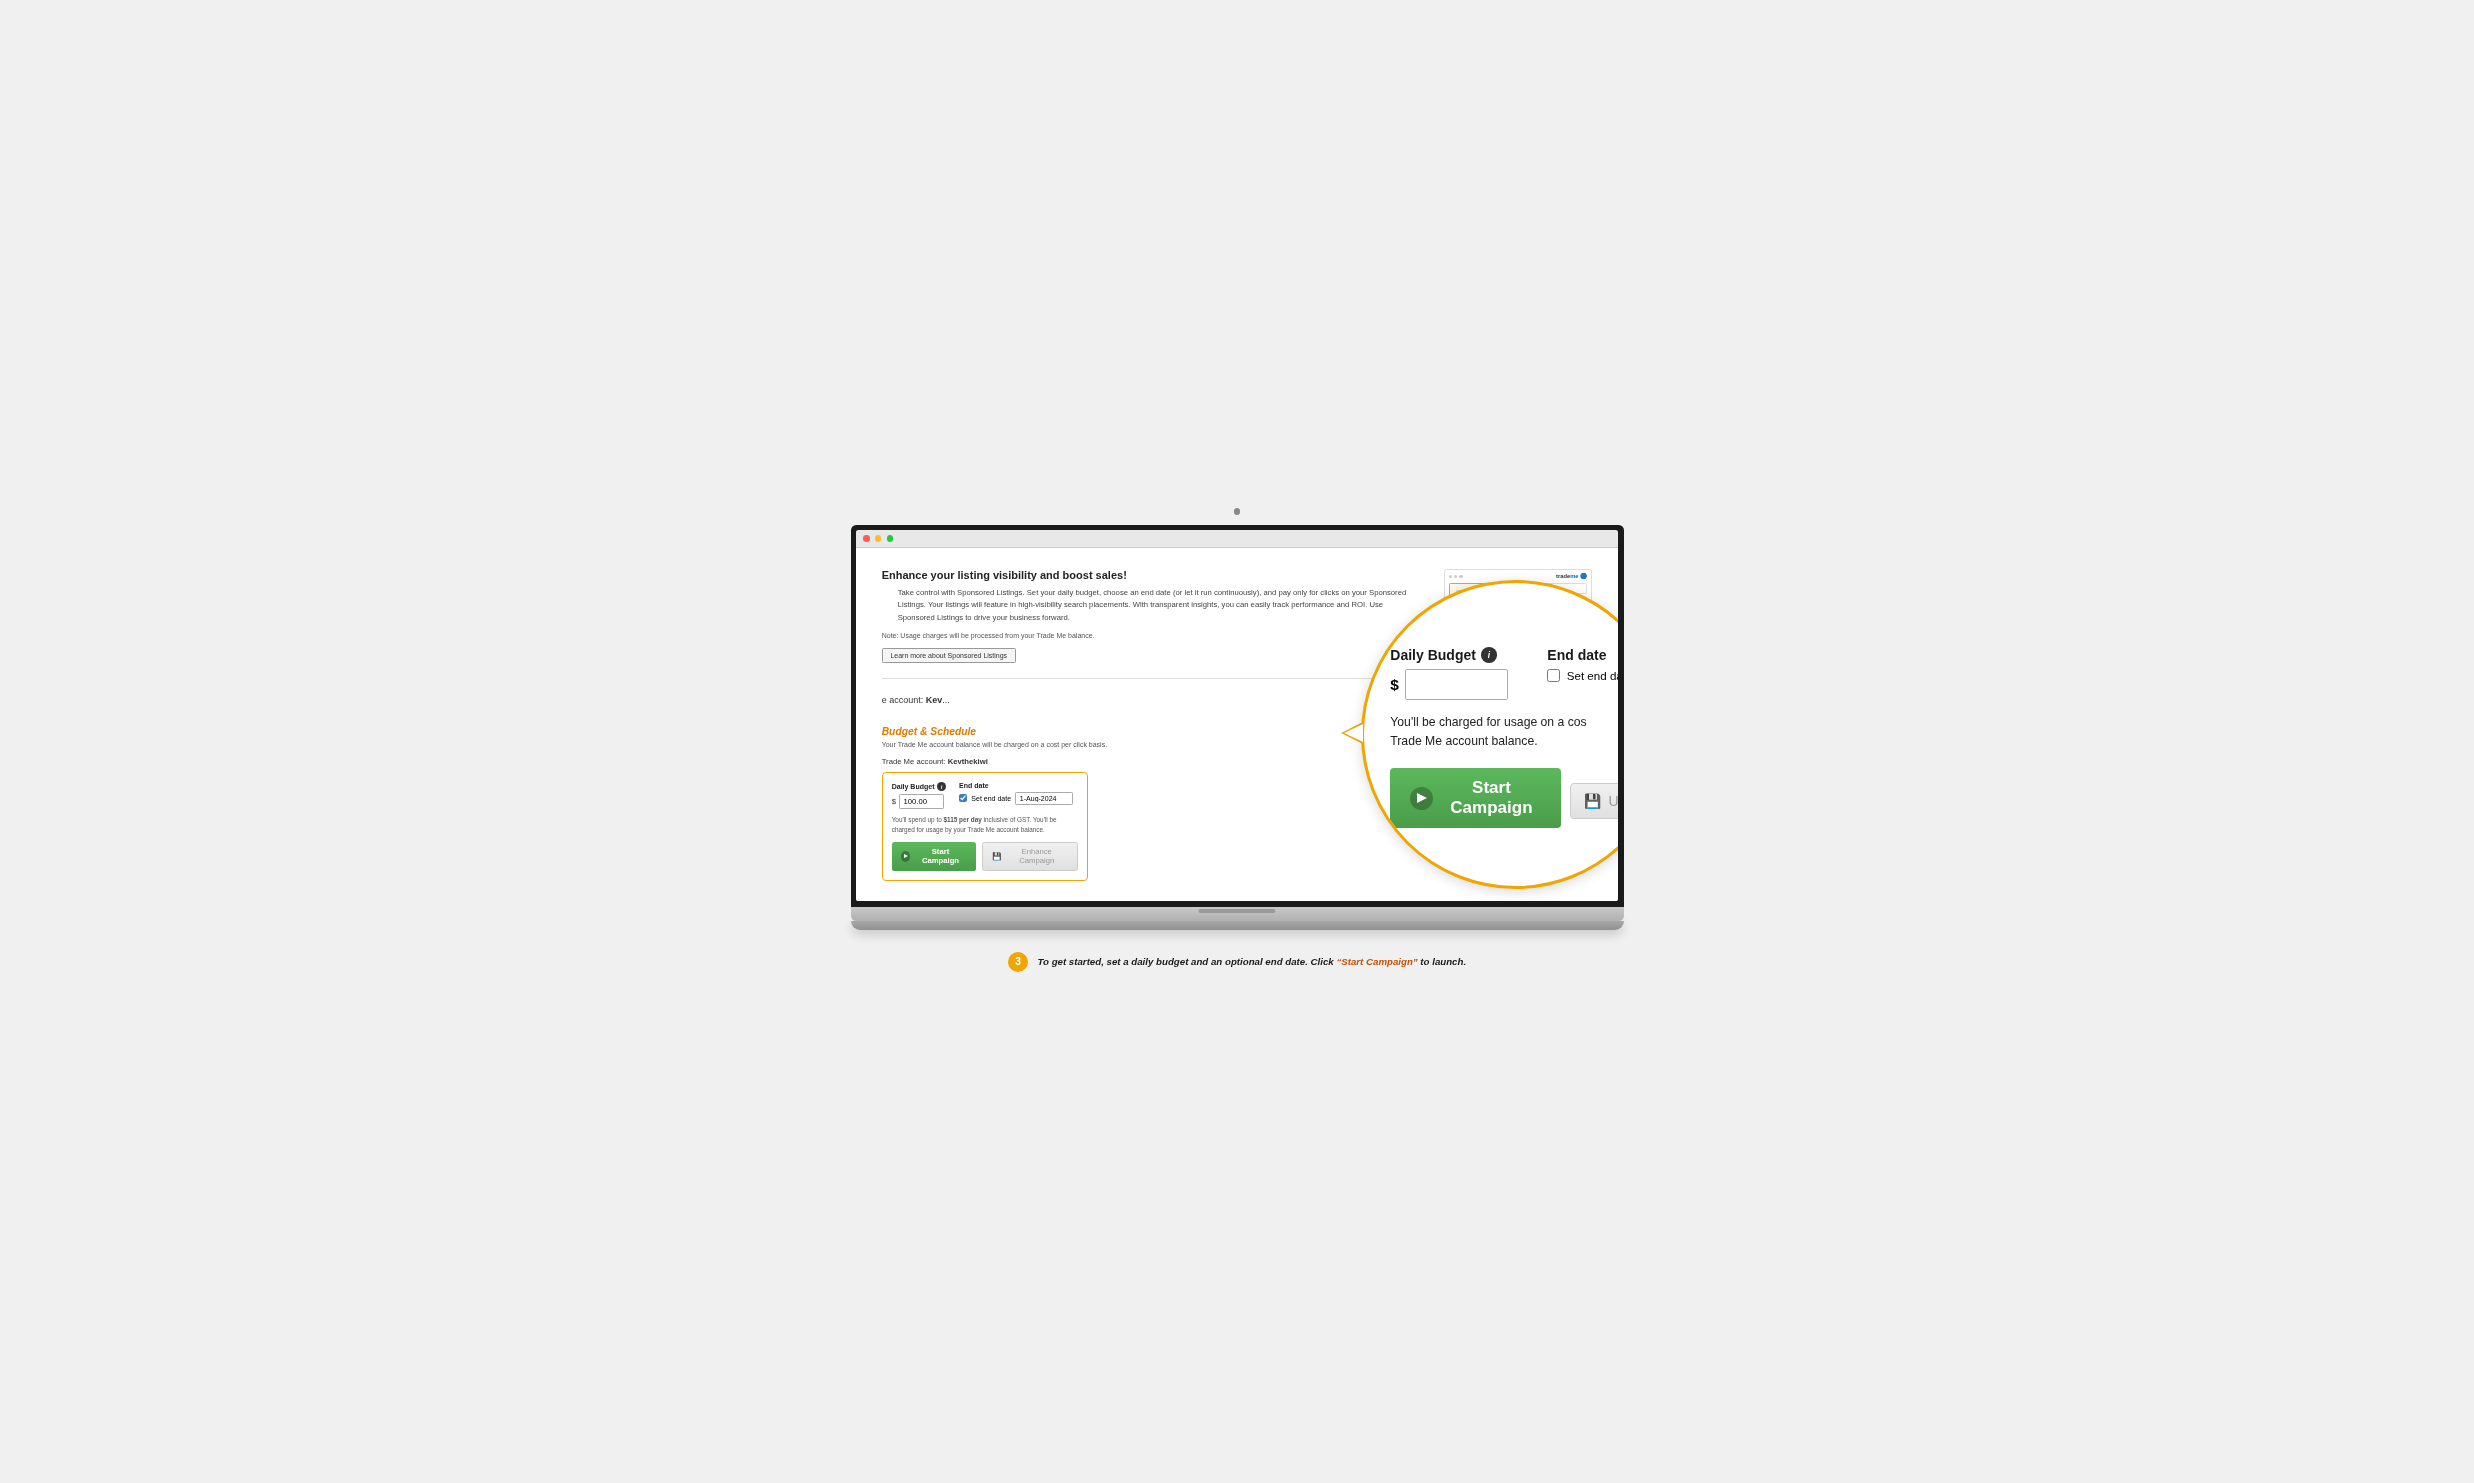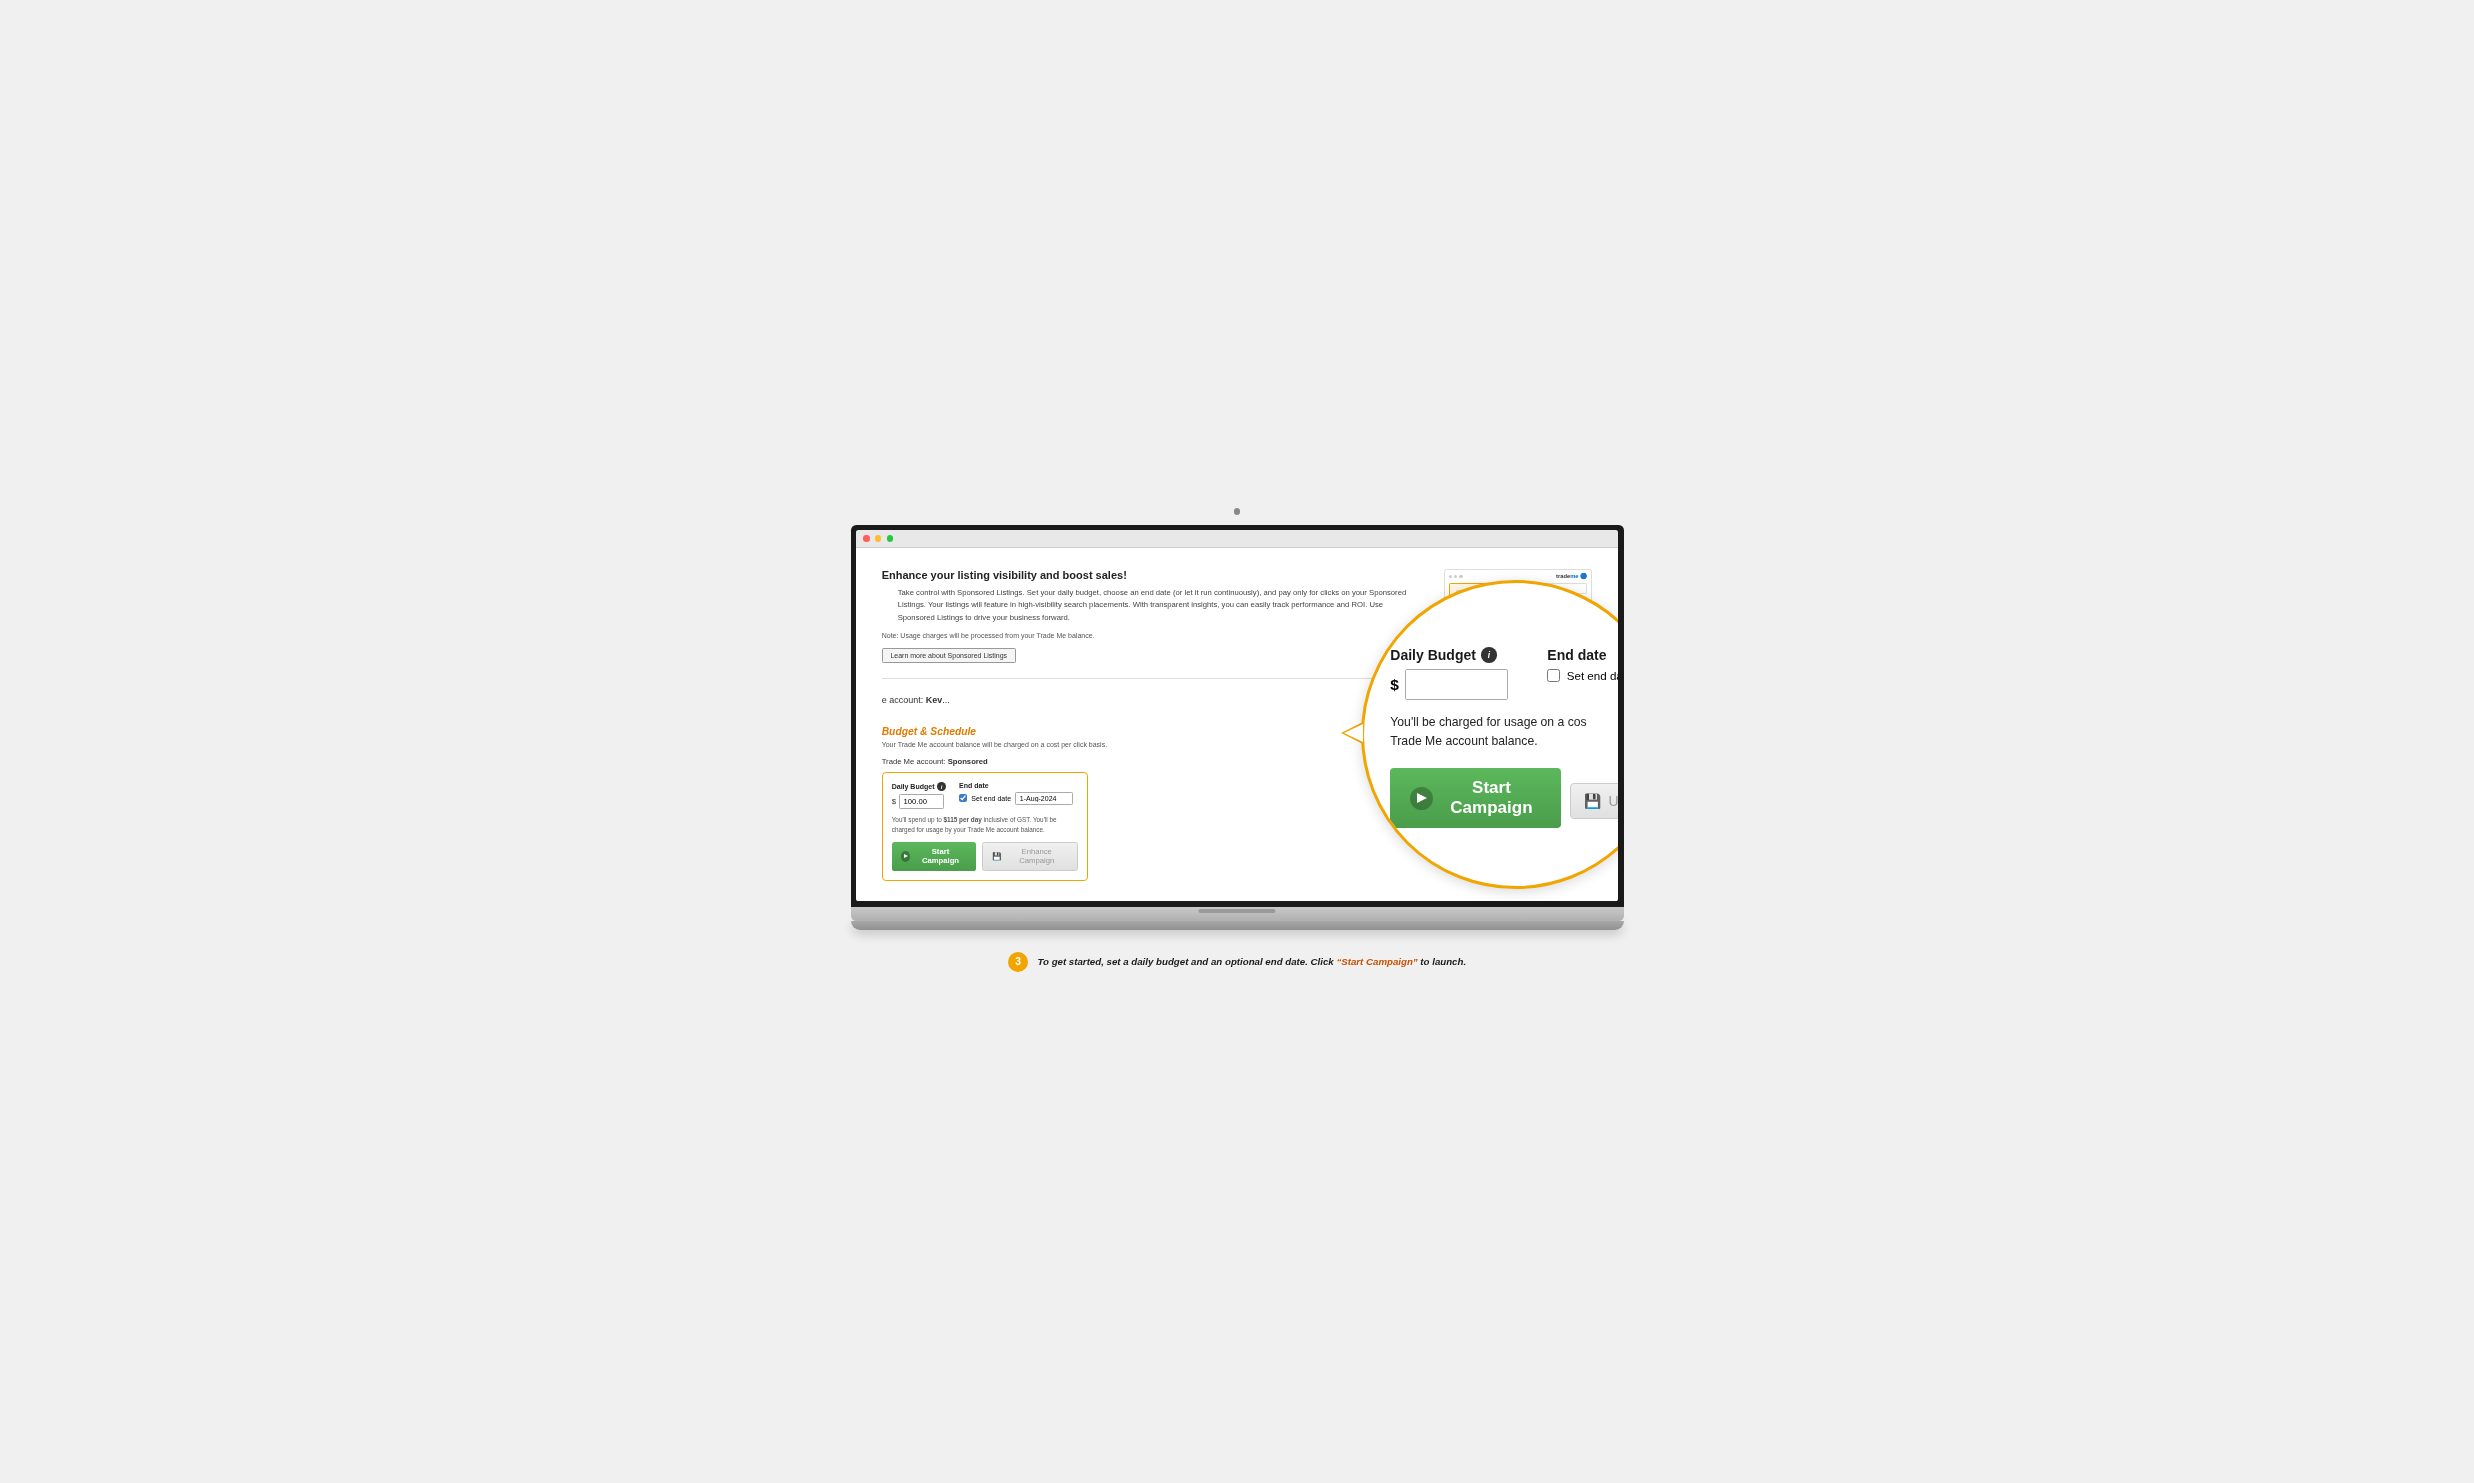--- a/index.html
+++ b/index.html
@@ -713,21 +713,21 @@
           <div class="account-title">
             <span>e account:</span> <strong>Kev</strong>...
           </div>
         </div>
 
         <div class="budget-section" style="margin-top:21px;">
           <div class="budget-left">
             <div class="budget-title">Budget &amp; Schedule</div>
             <div class="budget-subtitle">Your Trade Me account balance will be charged on a cost per click basis.</div>
             <div class="trade-me-account">
-              <span>Trade Me account:</span> <strong>Sponsored</strong>
+              <span>Trade Me account:</span> <strong>Kevthekiwi</strong>
             </div>
 
             <div class="budget-card">
               <div class="budget-form-row">
 
                 <div class="form-group">
                   <div class="form-label">
                     <span>Daily Budget</span>
                     <span class="info-icon">i</span>
                   </div>

